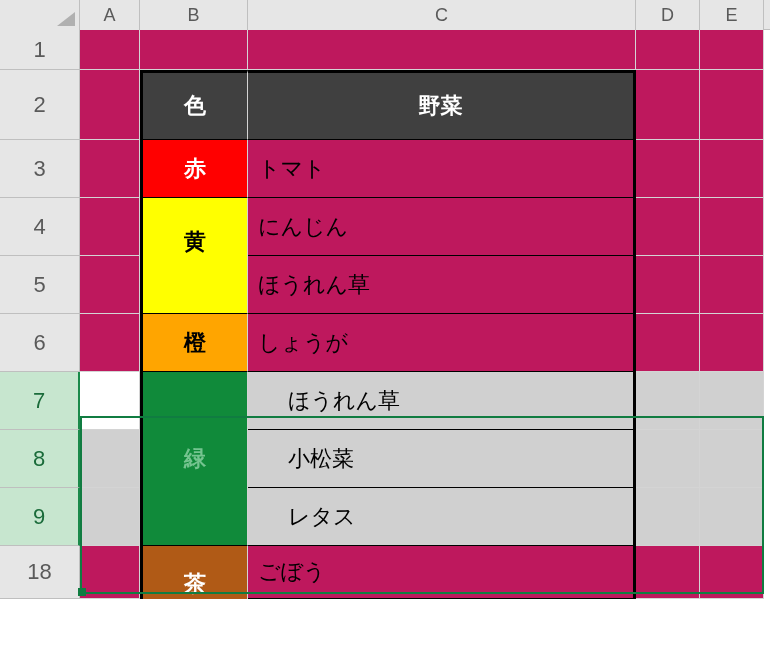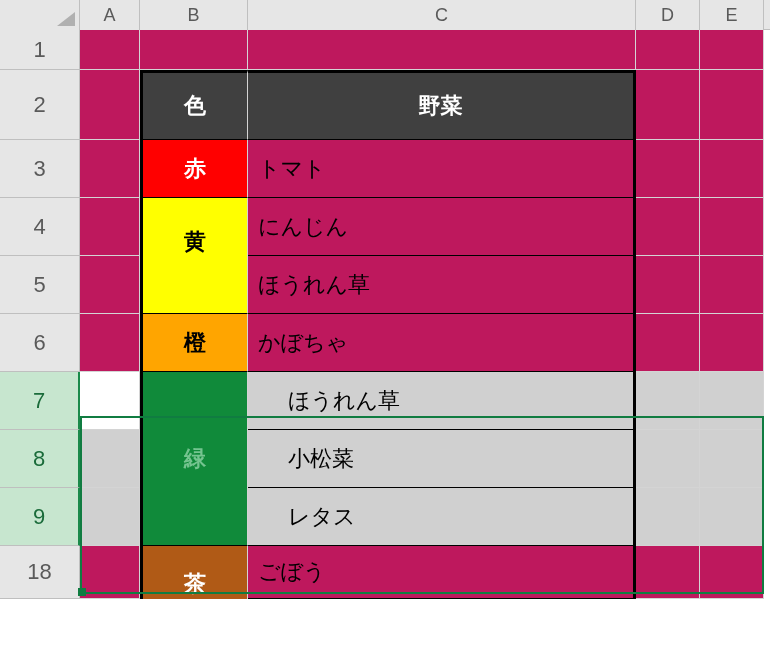--- a/index.html
+++ b/index.html
@@ -204,21 +204,21 @@
       <div class="cell c-B b-yellow tbl-left thin-b" style="align-items:flex-start;padding-top:0;margin-top:-29px;height:87px">黄</div>
       <div class="cell c-C tbl-right thin-b">ほうれん草</div>
       <div class="cell c-D"></div>
       <div class="cell c-E"></div>
     </div>
 
     <div class="row">
       <div class="row-h">6</div>
       <div class="cell c-A"></div>
       <div class="cell c-B b-orange tbl-left thin-b">橙</div>
-      <div class="cell c-C tbl-right thin-b">かぼちゃ</div>
+      <div class="cell c-C tbl-right thin-b">しょうが</div>
       <div class="cell c-D"></div>
       <div class="cell c-E"></div>
     </div>
 
     <div class="row">
       <div class="row-h sel-rowh">7</div>
       <div class="cell c-A sel-cell-white"></div>
       <div class="cell c-B b-green tbl-left noborder-b"></div>
       <div class="cell c-C tbl-right thin-b sel-cell">ほうれん草</div>
       <div class="cell c-D sel-cell"></div>

